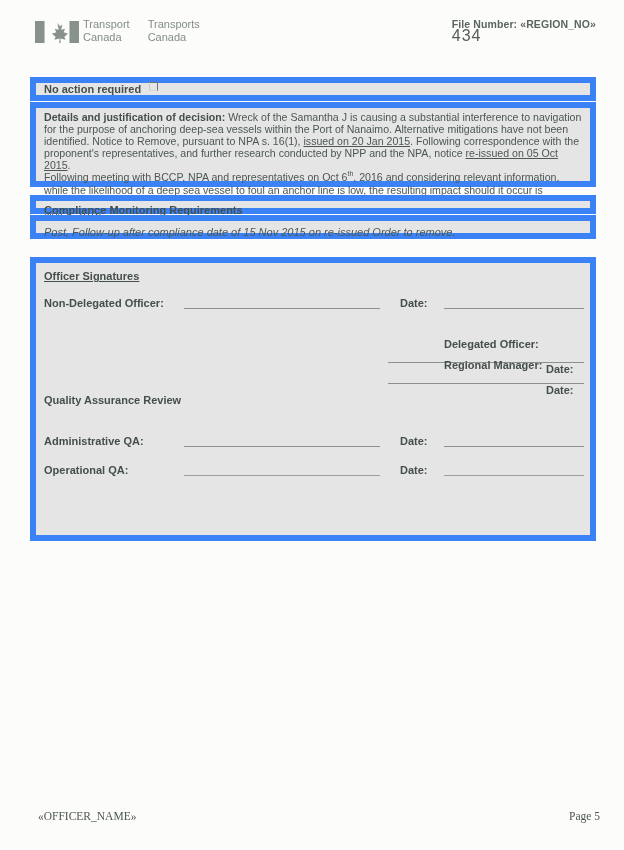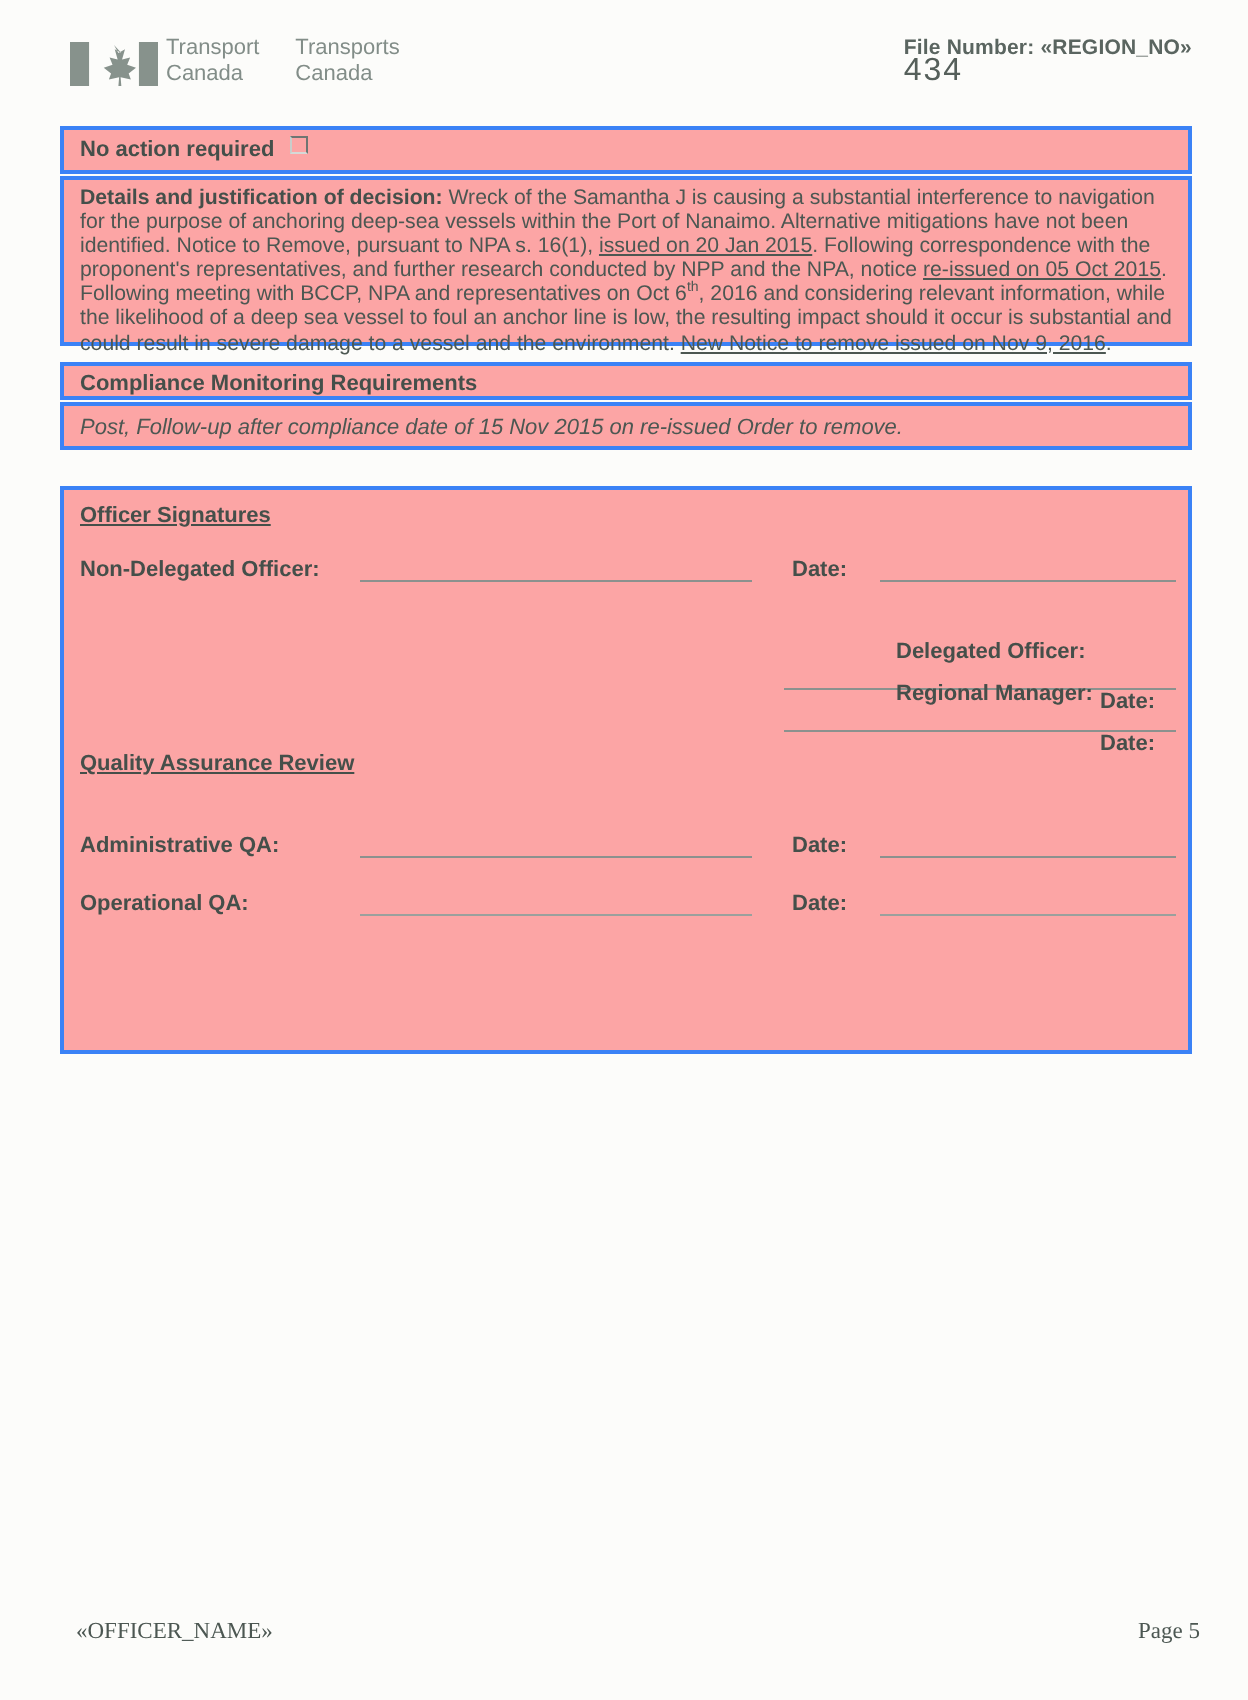--- a/index.html
+++ b/index.html
@@ -18,41 +18,41 @@
             display: flex; justify-content: space-between; align-items: flex-start; }
   .logo { display: flex; align-items: flex-start; gap: 4px; color: #87928c; }
   .flag { margin-top: 2px; }
   .wordmark { font-size: 11px; line-height: 13px; color: #828d88; white-space: pre-line; }
   .wordmarks { display: flex; gap: 18px; }
   .file-number { }
   .file-number-label { font-size: 10.5px; font-weight: bold; color: #5a6560; letter-spacing: .1px; }
   .file-number-value { font-size: 16px; color: #555f5a; margin-top: -3px; padding-right: 28px; letter-spacing: 1px; }
   
   .box { position: absolute; left: 30px; width: 566px;
-         border: 2px solid #3b82f6; background: #fca5a5; padding: 4px 8px; }
+         border: 6px solid #3b82f6; background: #e5e5e5; padding: 4px 8px; margin-top: 14px; }
   .b-bold { font-weight: bold; color: #454f4a; }
   
   .box-no-action { top: 63px; height: 24px; font-size: 11px; display: flex; align-items: center; }
   .checkbox { display: inline-block; width: 9px; height: 9px; margin-left: 8px; margin-top: -6px;
               border-top: 1.5px solid #6e7572; border-right: 1.5px solid #6e7572;
               border-left: 1px solid #c9cdcb; border-bottom: 1px solid #d6d9d7; }
   
   .box-details { top: 88px; height: 85px; font-size: 10.6px; line-height: 12.1px; padding-top: 3px; }
   .box-details p { margin: 0; }
   .u { text-decoration: underline; }
   sup { font-size: 7px; vertical-align: super; line-height: 0; }
   
   .box-comp-header { top: 181px; height: 19px; font-size: 11px; padding-top: 3px; }
   .box-comp-body  { top: 201px; height: 24px; font-size: 11px; padding-top: 5px; font-style: italic; }
   
   .box-signatures { top: 243px; height: 284px; font-size: 11px; }
   .sig-title { position: absolute; top: 7px; left: 8px;
                font-weight: bold; text-decoration: underline; color: #454f4a; }
   .qa-title  { position: absolute; top: 131px; left: 8px;
-               font-weight: bold; text-decoration: underline; color: #454f4a; }
+               font-weight: bold; color: #454f4a; }
   .sig-row { position: absolute; left: 8px; right: 6px; height: 15px;
              display: flex; align-items: flex-end; }
   .sig-row .lbl  { font-weight: bold; color: #454f4a; width: 140px; flex: none; }
   .sig-row .line1 { width: 196px; flex: none; border-bottom: 1px solid #8b918e; height: 13px; }
   .sig-row .gap   { width: 20px; flex: none; }
   .sig-row .date-lbl { font-weight: bold; color: #454f4a; width: 38px; flex: none; }
   .sig-row .line2 { flex: 1; border-bottom: 1px solid #8b918e; height: 13px; margin-left: 6px; }
   .row-0 { top: 31px; } .row-1 { top: 75px; flex-direction: column; } .row-2 { top: 96px; flex-direction: column; }
   .row-3 { top: 169px; } .row-4 { top: 198px; }
   .row-4 .line1, .row-4 .line2 { border-bottom-color: #9aA09d; }

